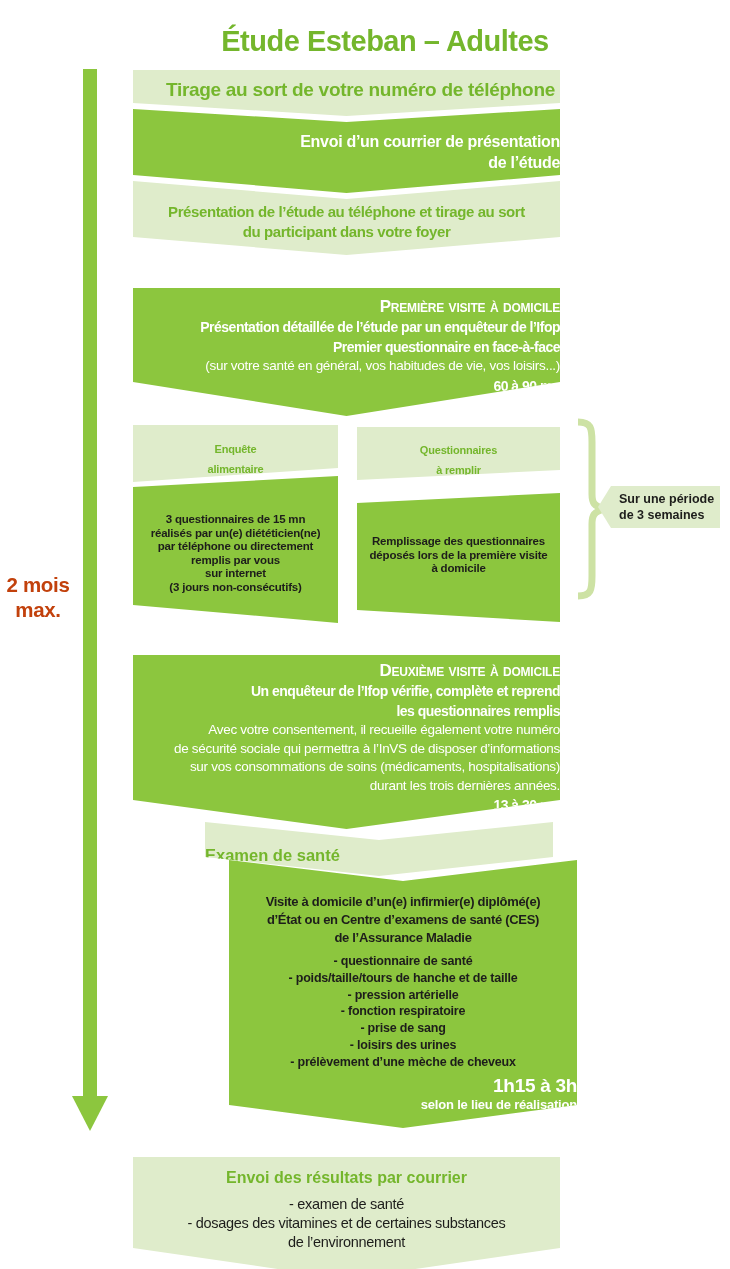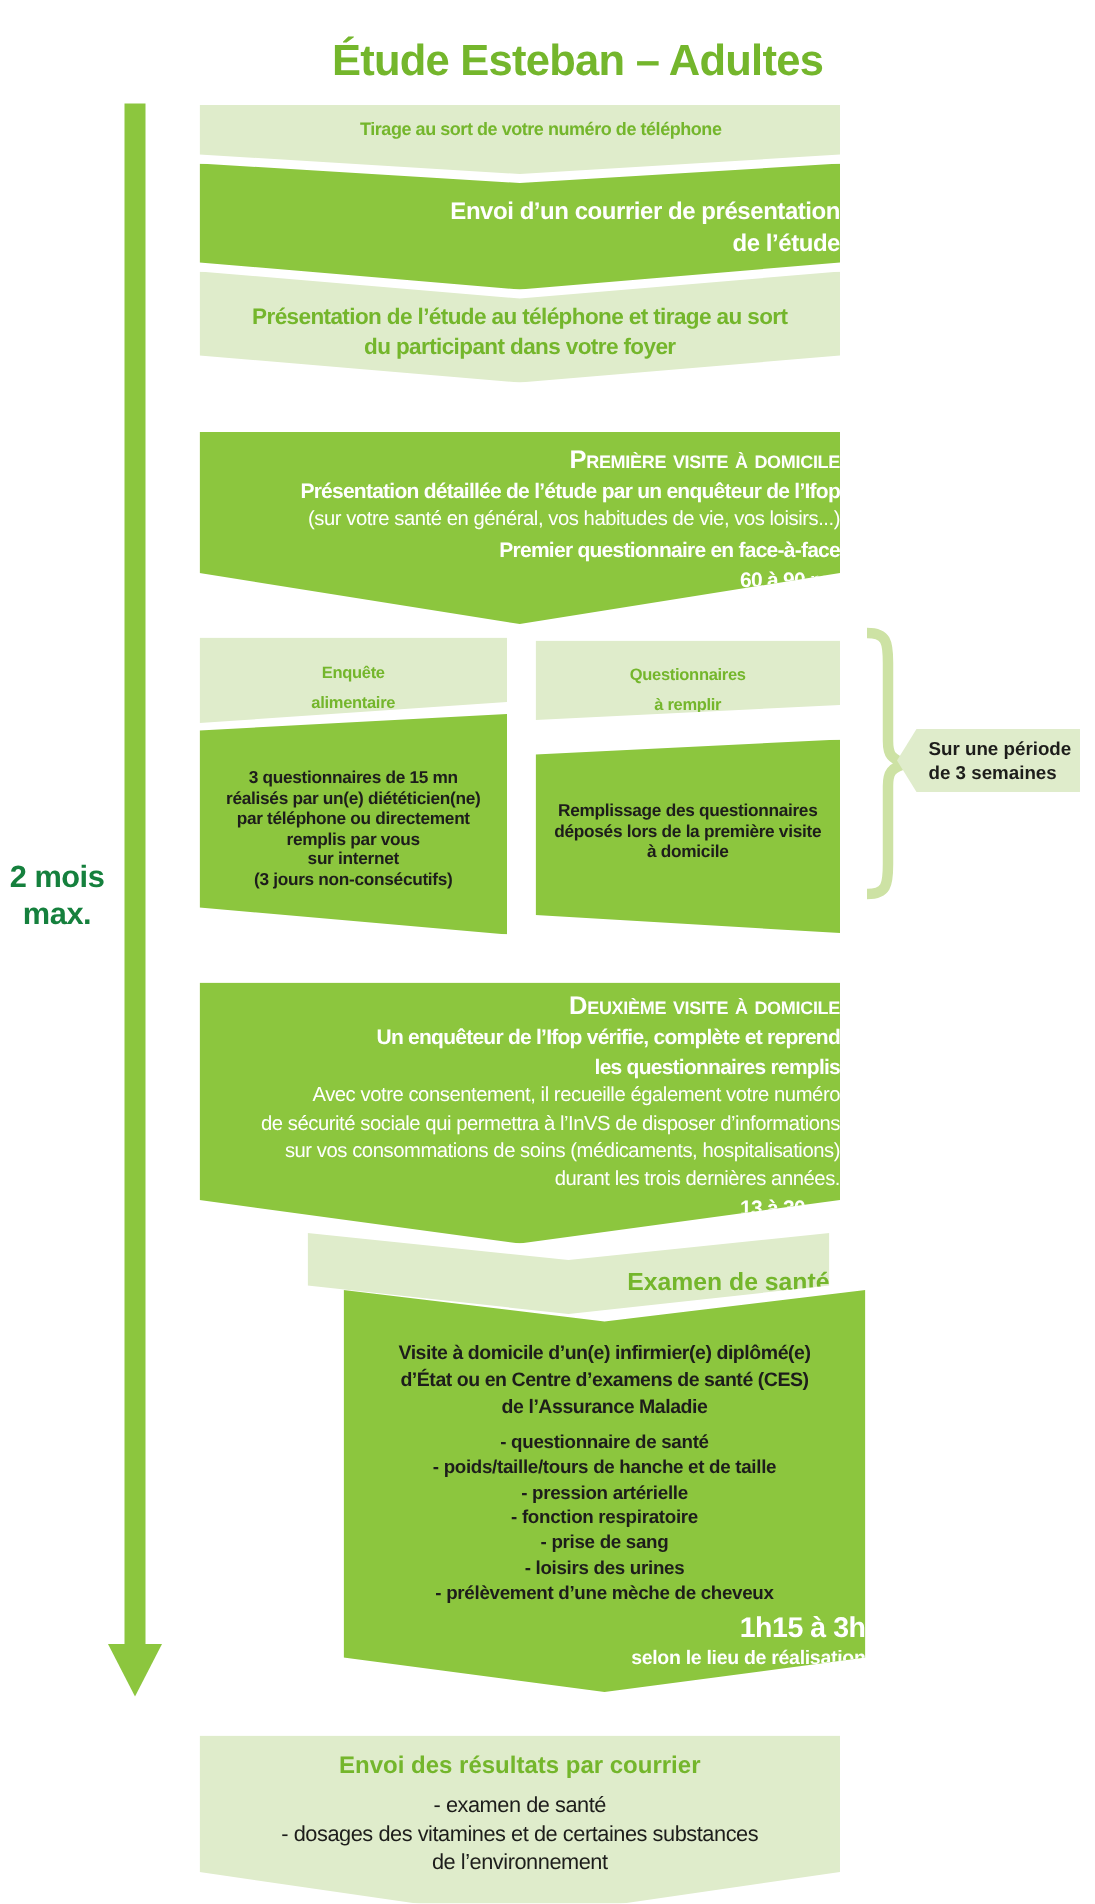--- a/index.html
+++ b/index.html
@@ -9,21 +9,21 @@
   }
   .title{
     position:absolute;top:6px;left:40px;right:0;text-align:center;
     font-size:29px;font-weight:bold;color:#74b62c;letter-spacing:-0.5px;
   }
   
   .arrow-shaft{position:absolute;left:83px;top:69px;width:14px;height:1029px;background:#8cc63e;}
   .arrow-head{position:absolute;left:72px;top:1096px;width:0;height:0;
     border-left:18px solid transparent;border-right:18px solid transparent;border-top:35px solid #8cc63e;}
   .timeline-label{position:absolute;left:0;top:572px;width:76px;text-align:center;
-    font-size:20.5px;font-weight:bold;color:#15803d;line-height:25px;letter-spacing:-0.3px;}
+    font-size:20.5px;font-weight:bold;color:#c2410c;line-height:25px;letter-spacing:-0.3px;}
   
   .band{position:absolute;left:133px;width:427px;text-align:center;}
   .dark{background:#8cc63e;}
   .pale{background:#dfeccb;}
   .b1{top:70px;height:46px;clip-path:polygon(0 0,100% 0,100% 33px,50% 46px,0 33px);}
   .b2{top:109px;height:84px;clip-path:polygon(0 0,50% 13px,100% 0,100% 66px,50% 84px,0 66px);}
   .b3{top:181px;height:74px;clip-path:polygon(0 0,50% 18px,100% 0,100% 56px,50% 74px,0 56px);}
   .b4{top:288px;height:119px;clip-path:polygon(0 0,100% 0,100% 94px,50% 100%,0 94px);}
   .b6{top:655px;height:168px;clip-path:polygon(0 0,100% 0,100% 145px,50% 100%,0 145px);}
   .bexambanner{left:205px;top:822px;width:348px;height:54px;
@@ -40,21 +40,21 @@
     clip-path:polygon(0 11px,100% 0,100% 100%,0 129px);}
   .col-body-right{left:357px;top:493px;width:203px;height:129px;
     clip-path:polygon(0 10px,100% 0,100% 100%,0 117px);}
   .col{position:absolute;text-align:center;}
   
   .ln{white-space:nowrap;}
   .tg{color:#74b62c;font-weight:bold;}
   .tw{color:#ffffff;text-align:right;}
   .td{color:#1d1d1b;}
   .bold{font-weight:bold;}
-  .f155{font-size:12px;letter-spacing:-0.3px;padding-left:28px;}
+  .f155{font-size:19px;letter-spacing:-0.3px;padding-left:28px;}
   .f16{font-size:16px;letter-spacing:-0.3px;line-height:21px;}
   .f15{font-size:15px;letter-spacing:-0.4px;line-height:20px;}
   .f14b{font-size:14px;letter-spacing:-0.5px;line-height:20px;font-weight:bold;}
   .f135{font-size:13.5px;letter-spacing:-0.3px;line-height:18.5px;}
   .smallcaps{font-variant:small-caps;font-size:17px;font-weight:bold;letter-spacing:-0.2px;}
   .colhead{font-size:11px;font-weight:bold;line-height:20px;letter-spacing:-0.2px;}
   .colbody{font-size:11.5px;font-weight:bold;line-height:13.5px;letter-spacing:-0.2px;}
   .examintro{font-size:13px;font-weight:bold;line-height:18px;letter-spacing:-0.3px;}
   .examitem{font-size:12.5px;font-weight:bold;line-height:16.8px;letter-spacing:-0.2px;}
   .examdur{font-size:19px;font-weight:bold;letter-spacing:-0.3px;}
@@ -103,22 +103,22 @@
   </div>
 
   <div class="band pale b3 pad-b3">
     <div class="ln tg f15" style="font-weight:bold">Présentation de l’étude au téléphone et tirage au sort</div>
     <div class="ln tg f15" style="font-weight:bold">du participant dans votre foyer</div>
   </div>
 
   <div class="band dark b4 pad-b4">
     <div class="ln tw smallcaps">Première visite à domicile</div>
     <div class="ln tw f14b">Présentation détaillée de l’étude par un enquêteur de l’Ifop</div>
+    <div class="ln tw f14b">Premier questionnaire en face-à-face</div>
     <div class="ln tw f135">(sur votre santé en général, vos habitudes de vie, vos loisirs...)</div>
-    <div class="ln tw f14b">Premier questionnaire en face-à-face</div>
     <div class="ln tw f14b">60 à 90 mn</div>
   </div>
 
   <div class="col pale col-head-left" style="padding-top:14px;box-sizing:border-box">
     <div class="ln tg colhead">Enquête</div>
     <div class="ln tg colhead">alimentaire</div>
   </div>
 
   <div class="col dark col-body-left" style="padding-top:37px;box-sizing:border-box">
     <div class="ln td colbody">3 questionnaires de 15 mn</div>
@@ -153,21 +153,21 @@
     <div class="ln tw smallcaps">Deuxième visite à domicile</div>
     <div class="ln tw f14b">Un enquêteur de l’Ifop vérifie, complète et reprend</div>
     <div class="ln tw f14b">les questionnaires remplis</div>
     <div class="ln tw f135">Avec votre consentement, il recueille également votre numéro</div>
     <div class="ln tw f135">de sécurité sociale qui permettra à l’InVS de disposer d’informations</div>
     <div class="ln tw f135">sur vos consommations de soins (médicaments, hospitalisations)</div>
     <div class="ln tw f135">durant les trois dernières années.</div>
     <div class="ln tw f14b">13 à 30 mn</div>
   </div>
 
-  <div class="col pale bexambanner pad-banner" style="box-sizing:border-box;text-align:right">
+  <div class="col pale bexambanner pad-banner" style="box-sizing:border-box;text-align:left">
     <div class="ln tg" style="font-size:16.5px;font-weight:bold">Examen de santé</div>
   </div>
 
   <div class="col dark b7 pad-b7" style="box-sizing:border-box;text-align:center">
     <div class="ln td examintro">Visite à domicile d’un(e) infirmier(e) diplômé(e)</div>
     <div class="ln td examintro">d’État ou en Centre d’examens de santé (CES)</div>
     <div class="ln td examintro">de l’Assurance Maladie</div>
     <div class="gap6"></div>
     <div class="ln td examitem">- questionnaire de santé</div>
     <div class="ln td examitem">- poids/taille/tours de hanche et de taille</div>

